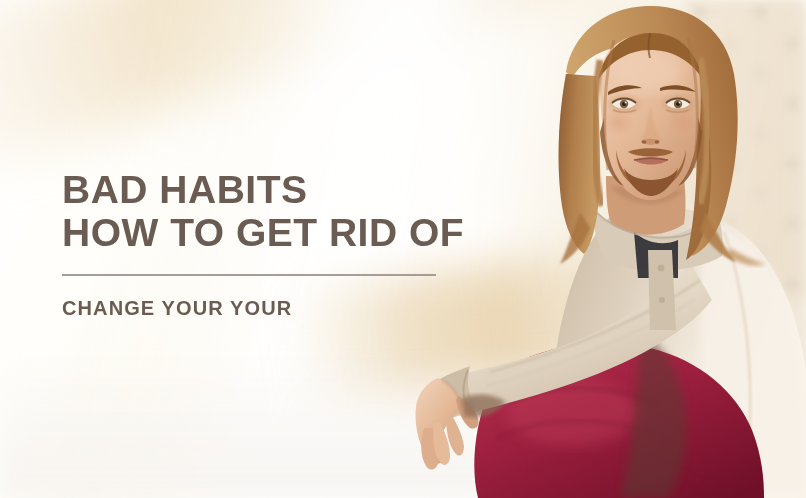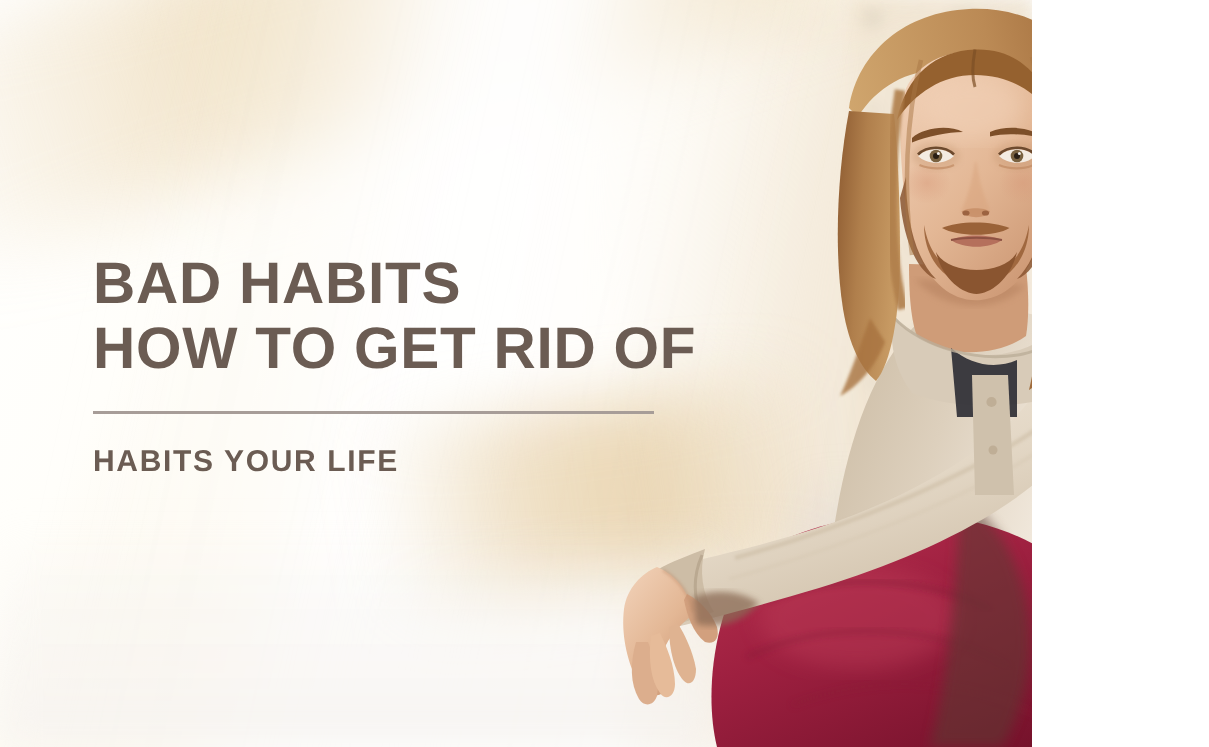--- a/index.html
+++ b/index.html
@@ -7,21 +7,21 @@
     margin: 0;
     padding: 0;
     background: #ffffff;
   }
   body {
     font-family: "Liberation Sans", sans-serif;
   }
 
   .banner {
     position: relative;
-    width: 688px;
+    width: 806px;
     height: 498px;
     overflow: hidden;
     background: #fdfbf6;
   }
 
   
   .bg-base {
     position: absolute;
     inset: 0;
     background:
@@ -362,16 +362,16 @@
     <path d="M580 212 C572 234 566 252 560 264 C572 258 584 244 590 228 Z" fill="#a87340" opacity="0.8" filter="url(#soft1)"></path>
     <path d="M730 248 C744 256 756 262 766 264 C754 268 740 264 728 256 Z" fill="#bb8a55" opacity="0.7" filter="url(#soft2)"></path>
   </svg>
 
   <div class="copy">
     <h1 class="headline">
       <span>BAD HABITS</span>
       <span class="line2">HOW TO GET RID OF</span>
     </h1>
     <div class="divider"></div>
-    <p class="subhead">HABITS YOUR LIFE</p>
+    <p class="subhead">CHANGE YOUR YOUR</p>
   </div>
 
 </div>
 
 </body></html>

